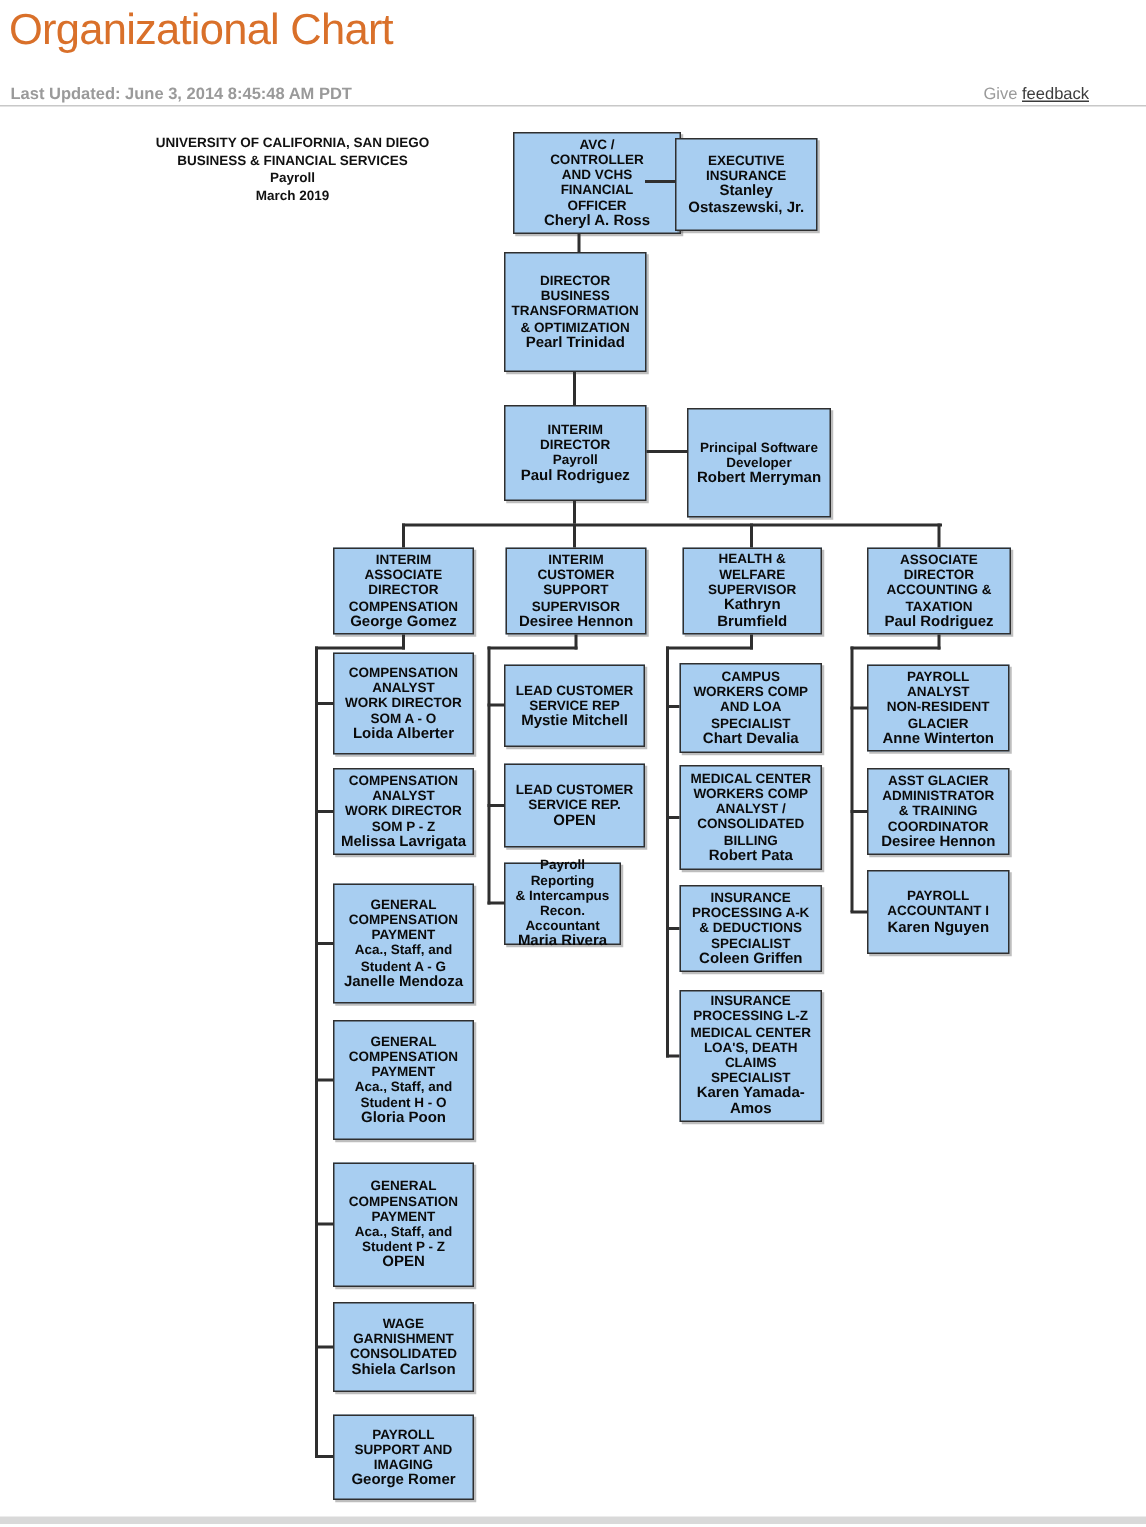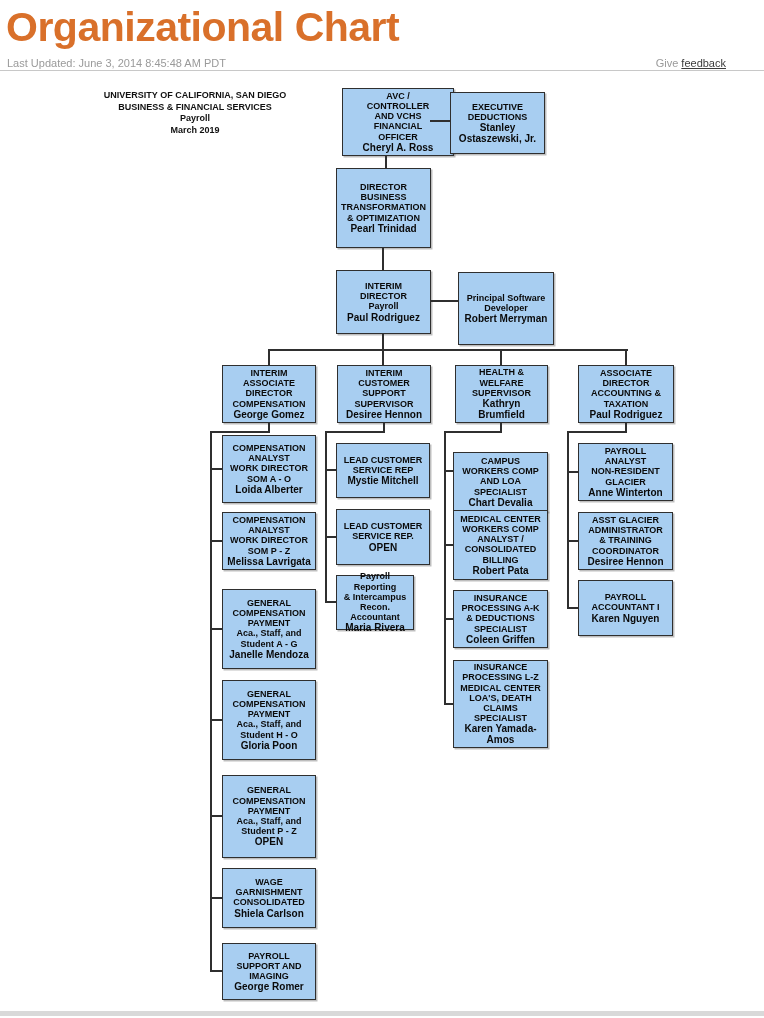--- a/index.html
+++ b/index.html
@@ -1,20 +1,20 @@
 <!DOCTYPE html>
 <html><head>
 <meta charset="utf-8">
 <style>
   html,body{margin:0;padding:0;background:#fff;}
   #page{position:relative;width:764px;height:1018px;background:#fff;
         font-family:"Liberation Sans", sans-serif;overflow:hidden;}
   .abs{position:absolute;}
-  #page-title{left:6px;top:4px;font-size:41px;letter-spacing:-0.5px;color:#D9702A;font-weight:700;}
-  #meta-updated{left:7px;top:57px;font-size:11px;color:#9a9a9a;}
+  #page-title{left:6px;top:4px;font-size:29px;letter-spacing:-0.5px;color:#D9702A;font-weight:400;}
+  #meta-updated{left:7px;top:57px;font-size:11px;color:#9a9a9a;font-weight:bold;}
   #meta-feedback{right:38px;top:57px;font-size:11px;color:#9a9a9a;}
   #meta-feedback a{color:#3c3c3c;text-decoration:underline;cursor:pointer;}
   #top-rule{left:0;top:70px;width:764px;height:1px;background:#c8c8c8;}
   #bottom-bar{left:0;top:1011px;width:764px;height:5px;background:#d9d9d9;}
   #org-info{left:45px;top:90px;width:300px;text-align:center;font-weight:bold;
             font-size:9px;line-height:1.3;color:#111;white-space:pre-line;}
   .node{position:absolute;box-sizing:border-box;background:#A8CEF1;border:1.5px solid #2f2f2f;
         box-shadow:1.5px 1.5px 0 rgba(70,70,70,0.35);
         display:flex;flex-direction:column;align-items:center;justify-content:center;
         text-align:center;padding:1px 2px;color:#0a0a0a;}
@@ -42,21 +42,21 @@
     <div class="node" style="left:342px;top:88px;width:112px;height:68px">
       <span class="t">AVC /
 CONTROLLER
 AND VCHS
 FINANCIAL
 OFFICER</span>
       <span class="n">Cheryl A. Ross</span>
     </div>
     <div class="node" style="left:450px;top:92px;width:95px;height:62px">
       <span class="t">EXECUTIVE
-DEDUCTIONS</span>
+INSURANCE</span>
       <span class="n">Stanley
 Ostaszewski, Jr.</span>
     </div>
     <div class="node" style="left:336px;top:168px;width:95px;height:80px">
       <span class="t">DIRECTOR
 BUSINESS
 TRANSFORMATION
 &amp; OPTIMIZATION</span>
       <span class="n">Pearl Trinidad</span>
     </div>
@@ -161,21 +161,21 @@
 SERVICE REP.</span>
       <span class="n">OPEN</span>
     </div>
     <div class="node" style="left:336px;top:575px;width:78px;height:55px">
       <span class="t">Payroll Reporting
 &amp; Intercampus
 Recon. Accountant</span>
       <span class="n">Maria Rivera</span>
     </div>
 
-    <div class="node" style="left:453px;top:452px;width:95px;height:60px">
+    <div class="node" style="left:453px;top:442px;width:95px;height:60px">
       <span class="t">CAMPUS
 WORKERS COMP
 AND LOA
 SPECIALIST</span>
       <span class="n">Chart Devalia</span>
     </div>
     <div class="node" style="left:453px;top:510px;width:95px;height:70px">
       <span class="t">MEDICAL CENTER
 WORKERS COMP
 ANALYST /

